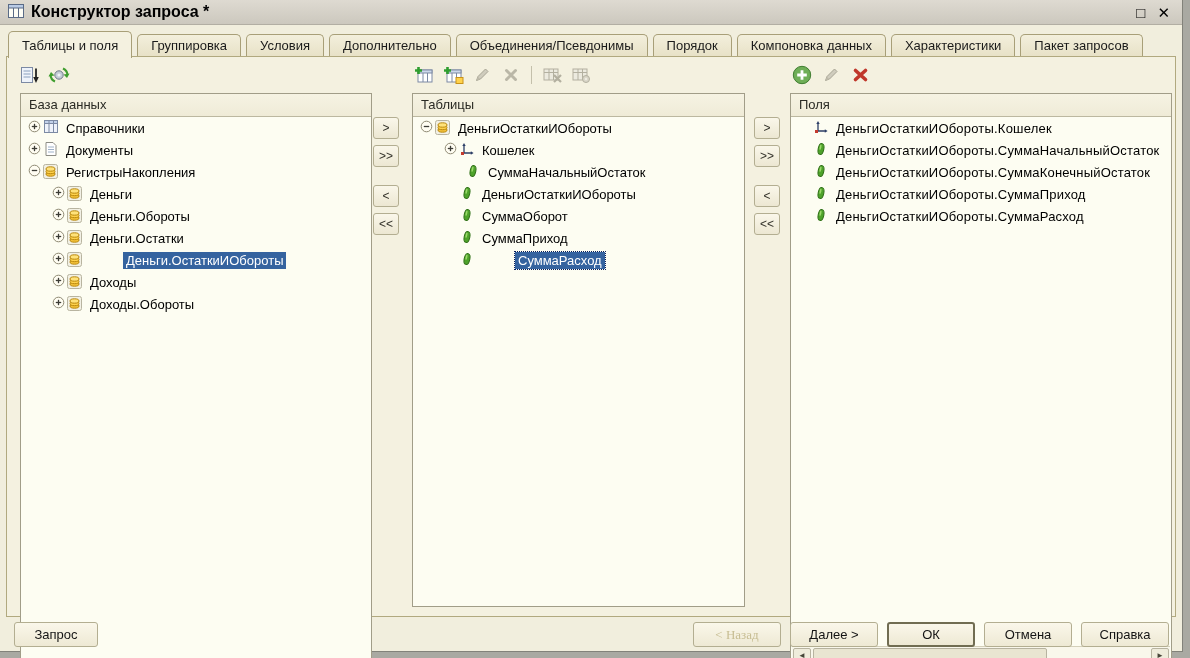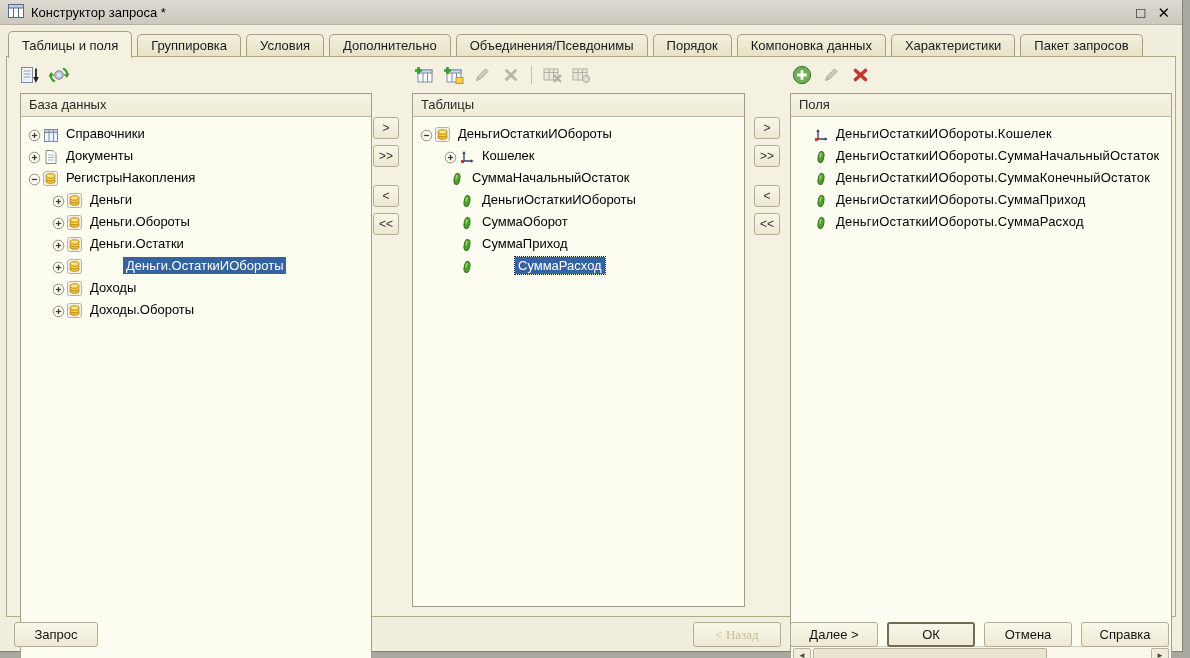--- a/index.html
+++ b/index.html
@@ -2,21 +2,21 @@
 <html style="--sel: #35639f;"><head>
 <meta charset="utf-8">
 <style>
   * { margin:0; padding:0; box-sizing:border-box; }
   html,body { width:1190px; height:658px; font-family:"Liberation Sans","DejaVu Sans",sans-serif; font-size:13px; color:#111; }
   .screen { position:relative; width:1190px; height:658px; background:#a9a9a2; overflow:hidden; }
   .dialog { position:absolute; left:0; top:0; width:1183px; height:652px; background:#f1eedd; border-right:1px solid #82827a; border-bottom:1px solid #82827a; }
 
   
   .titlebar { position:absolute; left:0; top:0; right:0; height:25px; background:linear-gradient(#dedad1,#ccc8be); border-bottom:1px solid #b2aea3; display:flex; align-items:center; padding:0 8px; gap:7px; }
-  .title-text { font-weight:normal; font-size:13px; color:#000; }
+  .title-text { font-weight:bold; font-size:16px; color:#000; }
   .win-controls { margin-left:auto; display:flex; gap:12px; align-items:center; padding-right:4px; }
   .win-btn { font-weight:bold; font-size:15px; color:#000; line-height:1; cursor:default; }
 
   
   .tabbar { position:absolute; left:8px; top:30px; right:8px; height:27px; display:flex; align-items:flex-end; }
   .tab { height:23px; padding:3px 13px 0 13px; background:linear-gradient(#f3efdc,#e7e1c6); border:1px solid #a89f78; border-bottom:none; border-radius:5px 5px 0 0; margin-right:5px; white-space:nowrap; color:#1a1a1a; }
   .tab.active { height:27px; background:#f4f1e0; z-index:3; position:relative; margin-bottom:-1px; padding-top:6px; }
   .tabpage { position:absolute; left:6px; top:56px; right:6px; bottom:34px; background:#f4f1e0; border:1px solid #b1a97f; }
 
   
@@ -24,21 +24,21 @@
   .tbi { width:24px; height:24px; border:none; background:transparent; display:flex; align-items:center; justify-content:center; padding:0; }
   .tbi svg { display:block; }
   .sep { width:1px; height:18px; background:#c4c0ab; margin:0 3px; }
 
   
   .panel { position:absolute; border:1px solid #a19d88; background:#fdfdf2; }
   .panel-header { height:23px; line-height:22px; padding-left:8px; background:linear-gradient(#f6f3e3,#efebd7); border-bottom:1px solid #bcb8a0; color:#2a2a24; }
   .panel-body { position:absolute; left:0; right:0; top:23px; bottom:0; overflow:hidden; padding-top:3px; }
 
   
-  .row { display:flex; align-items:flex-end; height:22px; white-space:nowrap; }
+  .row { display:flex; align-items:flex-start; height:22px; white-space:nowrap; }
   .exp, .spacer { width:15px; flex:0 0 15px; display:flex; align-items:center; justify-content:center; }
   .ric { width:17px; flex:0 0 17px; display:flex; align-items:center; justify-content:center; margin-right:4px; }
   .lbl { padding:1px 3px; color:#000; }
   .row.selected .lbl { background:var(--sel,#35639f); color:#fff;margin-left:36px; }
   .row.focused .lbl { outline:1px dotted #0a1f5c; }
   .fields-list .lbl { letter-spacing:0.2px; }
 
   
   .transfer { position:absolute; width:27px; display:flex; flex-direction:column; }
   .tbtn { width:26px; height:22px; margin-bottom:6px; background:linear-gradient(#faf7ea,#ece7d2); border:1px solid #b3ae91; border-radius:3px; font-size:12px; color:#33322a; line-height:1; }
@@ -388,21 +388,21 @@
             <span class="ric">
               <svg width="14" height="14" viewBox="0 0 14 14">
                 <path d="M4 3 L4 11 L12 11" fill="none" stroke="#2c3e66" stroke-width="1.3"></path>
                 <path d="M2.3 4 L4 1 L5.7 4z" fill="#2c3e66"></path>
                 <path d="M10.8 9.3 L13.6 11 L10.8 12.7z" fill="#2c3e66"></path>
                 <rect x="1" y="10" width="3" height="3" fill="#c43b2f"></rect>
               </svg>
             </span>
             <span class="lbl">Кошелек</span>
           </div>
-          <div class="row" style="padding-left: 20px;">
+          <div class="row" style="padding-left: 36px;">
             <span class="spacer"></span>
             <span class="ric">
               <svg width="10" height="14" viewBox="0 0 10 14">
                 <g transform="rotate(12 5 7)">
                   <ellipse cx="5" cy="7" rx="2.8" ry="5.5" fill="#4ea32a" stroke="#2c6e13"></ellipse>
                   <ellipse cx="4.1" cy="5.3" rx="0.9" ry="2.8" fill="#9bd96a"></ellipse>
                 </g>
               </svg>
             </span>
             <span class="lbl">СуммаНачальныйОстаток</span>

